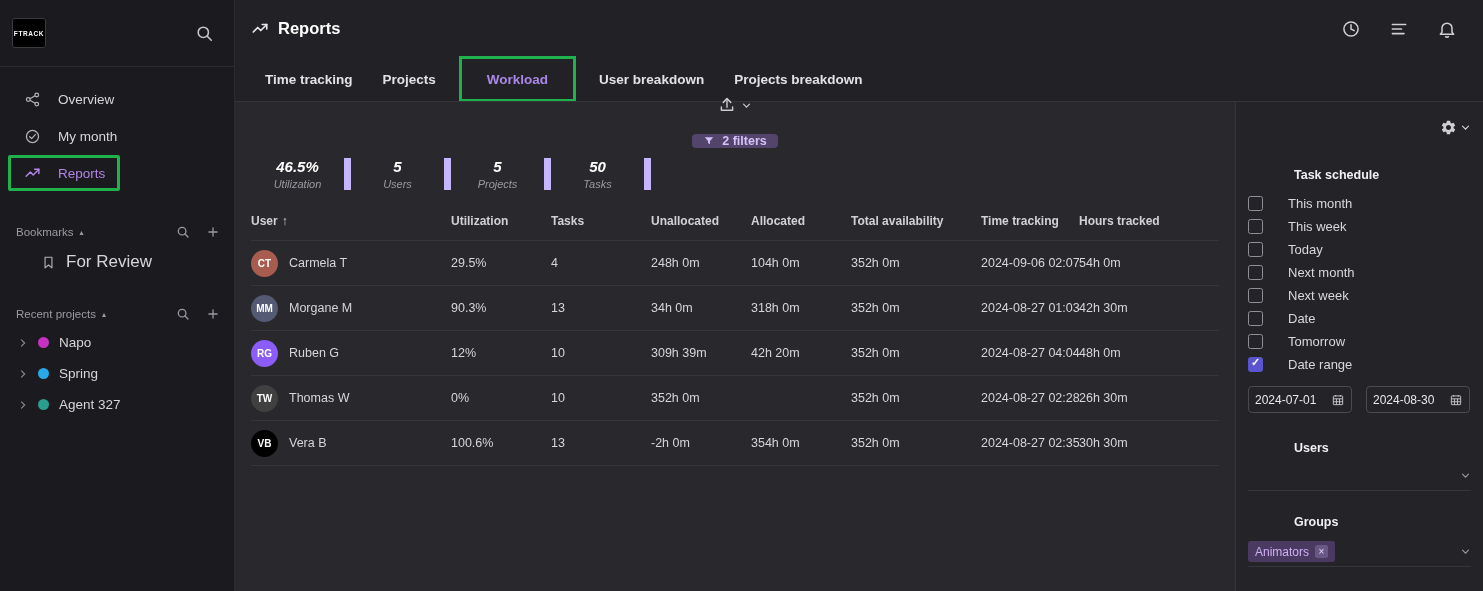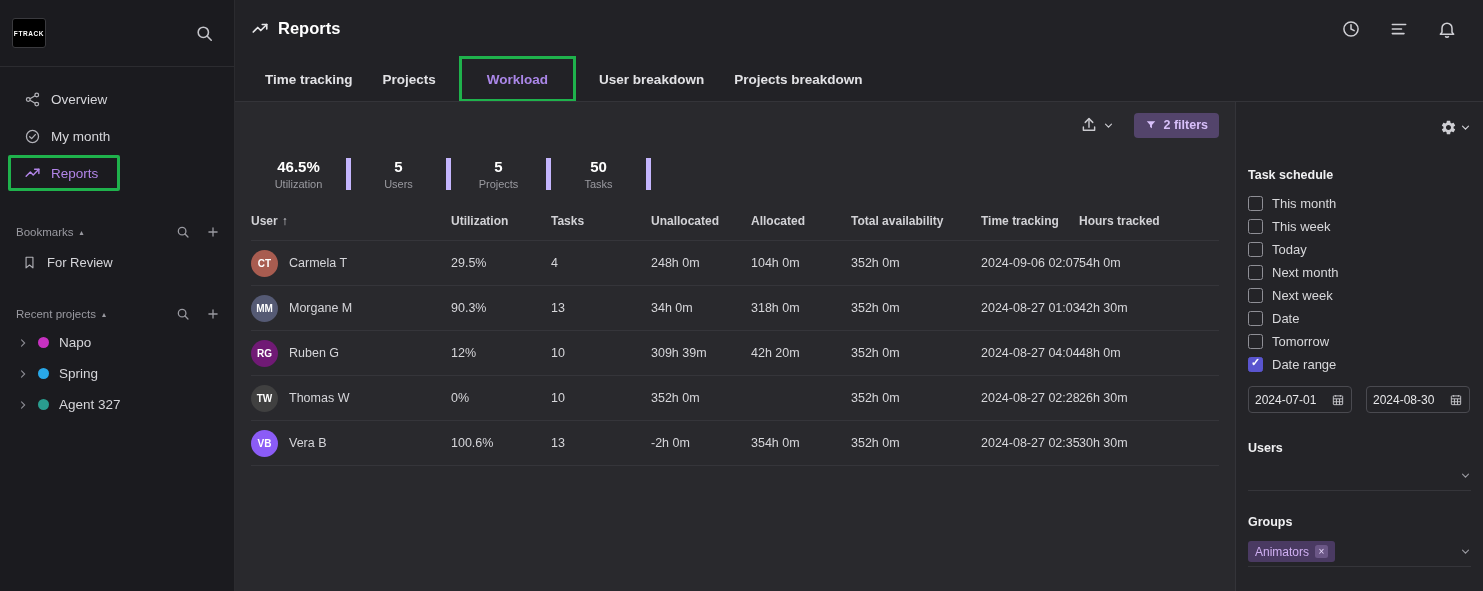--- a/index.html
+++ b/index.html
@@ -14,31 +14,31 @@
   .app { display:flex; width:1483px; height:591px; }
 
   
   .sidebar { width:235px; flex-shrink:0; background:#1b1b1f; border-right:1px solid #2b2b2f; display:flex; flex-direction:column; }
   .sidebar-top { height:67px; display:flex; align-items:center; justify-content:space-between; padding:0 20px 0 12px; border-bottom:1px solid #2c2c30; }
   .logo { width:34px; height:30px; background:#000; border:1px solid #3a3a3e; border-radius:3px; color:#fff;
           font-size:6.5px; font-weight:bold; letter-spacing:.6px; display:flex; align-items:center; justify-content:center; cursor:pointer; }
   .icon-btn { color:#c4c4c9; cursor:pointer; }
 
   .nav { padding:14px 0 6px; }
-  .nav-item { height:37px; display:flex; align-items:center; gap:10px; padding:0 24px; font-size:13.5px; color:#d6d6da; cursor:pointer; }
+  .nav-item { height:37px; display:flex; align-items:center; gap:17px; padding:0 24px; font-size:13.5px; color:#d6d6da; cursor:pointer; }
   .nav-item .nicon { color:#b2b2b8; }
   .nav-item.active { color:#b285e8; }
   .nav-item.active .nicon { color:#b285e8; }
   .green-wrap { border:3px solid #1fb24c; width:112px; margin-left:8px; border-radius:2px; }
   .green-wrap .nav-item { height:30px; padding:0 13px; }
 
   .side-header { display:flex; align-items:center; height:26px; margin-top:22px; padding:0 14px 0 16px; color:#9a9aa1; font-size:11.5px; }
   .sh-caret { font-size:8px; margin-left:6px; color:#9a9aa1; }
   .sicon { color:#9a9aa1; margin-left:16px; cursor:pointer; }
-  .bookmark-item { height:34px; display:flex; align-items:center; gap:10px; padding:0 22px; font-size:13px; color:#d6d6da; cursor:pointer; }
+  .bookmark-item { height:34px; display:flex; align-items:center; gap:10px; padding:0 41px; font-size:17px; color:#d6d6da; cursor:pointer; }
   .bookmark-item .nicon { color:#b2b2b8; }
   .project-item { height:31px; display:flex; align-items:center; padding:0 18px; font-size:13.5px; color:#d6d6da; cursor:pointer; }
   .project-item .chev { color:#8e8e95; margin-right:10px; }
   .dot { width:11px; height:11px; border-radius:50%; margin-right:10px; flex-shrink:0; }
 
   
   .main-col { flex:1; display:flex; flex-direction:column; background:#222226; min-width:0; }
   .topbar { height:57px; display:flex; align-items:center; justify-content:space-between; padding:0 26px 0 16px; }
   .topbar-title { display:flex; align-items:center; gap:9px; font-size:16.5px; font-weight:bold; color:#fff; }
   .topbar-title .ticon { color:#e8e8ea; }
@@ -46,45 +46,45 @@
   .topbar-icons > span { cursor:pointer; }
 
   .tabs { height:44px; display:flex; align-items:center; padding:0 15px; }
   .tab { padding:0 15px; height:44px; display:flex; align-items:center; font-size:13.5px; font-weight:bold; color:#e2e2e5; cursor:pointer; white-space:nowrap; }
   .tab.active { color:#ab87e8; }
   .tab-green { border:3px solid #1fb24c; height:46px; display:flex; align-items:center; margin:0 8px; padding:0 10px; }
 
   .content { flex:1; display:flex; border-top:1px solid #343439; min-height:0; }
   .report { flex:1; min-width:0; background:#29292d; padding:0 16px; }
 
-  .toolbar { height:46px; display:flex; align-items:center; justify-content:flex-end; gap:20px; }
+  .toolbar { height:46px; display:flex; align-items:center; justify-content:flex-end; gap:20px;flex-direction:column; }
   .export-group { display:flex; align-items:center; gap:5px; color:#c9c9ce; cursor:pointer; }
   .filters-chip { display:flex; align-items:center; gap:7px; background:#53446b; color:#d8c0fa; border-radius:4px; height:25px; padding:0 11px; font-size:12.5px; font-weight:bold; cursor:pointer; }
   .filters-chip .ficon { color:#d8c0fa; }
 
   .stats { display:flex; margin-top:10px; }
-  .stat { min-width:100px; padding:0 10px; text-align:center; border-right:5px solid #c4b5fd; }
+  .stat { min-width:100px; padding:0 10px; text-align:center; border-right:7px solid #c4b5fd;font-style:italic; }
   .stat-value { font-size:15px; font-weight:bold; color:#fff; line-height:18px; }
   .stat-label { font-size:11px; color:#9a9aa0; margin-top:2px; }
 
   table { width:100%; border-collapse:collapse; table-layout:fixed; margin-top:16px; }
   thead th { text-align:left; font-size:12px; font-weight:bold; color:#d2d2d6; padding:8px 8px 12px 0; white-space:nowrap; overflow:hidden; }
   .sort { margin-left:4px; color:#cfcfd4; font-size:12px; cursor:pointer; }
   tbody td { height:45px; font-size:12.5px; color:#d6d6da; border-top:1px solid #35353a; padding-right:8px; white-space:nowrap; overflow:hidden; }
   tbody tr:last-child td { border-bottom:1px solid #35353a; }
   .user-cell { display:flex; align-items:center; gap:11px; }
   .avatar { width:27px; height:27px; border-radius:50%; color:#fff; font-size:10px; font-weight:bold; display:flex; align-items:center; justify-content:center; flex-shrink:0; }
 
   
   .panel { width:248px; flex-shrink:0; background:#242428; border-left:1px solid #343439; padding:6px 12px 0; display:flex; flex-direction:column; }
   .gear-row { height:34px; display:flex; align-items:center; justify-content:flex-end; gap:3px; color:#cfcfd4; margin-top:2px; }
   .gear-row > span { cursor:pointer; }
-  .panel h4 { font-size:12.5px; font-weight:bold; color:#f0f0f2; }
+  .panel h4 { font-size:12.5px; font-weight:bold; color:#f0f0f2;margin-left:46px; }
   .h-ts { margin:24px 0 10px; }
-  .chk-row { display:flex; align-items:center; gap:9px; height:23px; font-size:13px; color:#d8d8db; cursor:pointer; }
+  .chk-row { display:flex; align-items:center; gap:25px; height:23px; font-size:13px; color:#d8d8db; cursor:pointer; }
   .chk { width:15px; height:15px; border:1.5px solid #8f8f96; border-radius:2.5px; position:relative; flex-shrink:0; }
   .chk.checked { background:#5a55cf; border-color:#5a55cf; }
   .chk.checked::after { content:"✓"; position:absolute; left:2px; top:-2px; color:#fff; font-size:11px; font-weight:bold; }
   .date-row { display:flex; gap:14px; margin-top:10px;align-items:center; }
   .date-field { width:104px; height:27px; border:1px solid #4a4a50; border-radius:4px; display:flex; align-items:center; justify-content:space-between; padding:0 6px; font-size:12px; color:#e8e8ea; cursor:pointer; }
   .date-field .cal { color:#c9c9ce; }
   .h-users { margin:28px 0 6px; }
   .h-groups { margin:24px 0 8px; }
   .dropdown { height:30px; display:flex; align-items:center; border-bottom:1px solid #35353a; color:#9a9aa1; cursor:pointer; }
   .chip { display:inline-flex; align-items:center; gap:6px; background:#4a3a62; color:#cfaff2; border-radius:3px; height:21px; padding:0 7px; font-size:12px; }
@@ -359,21 +359,21 @@
               <td>13</td>
               <td>34h 0m</td>
               <td>318h 0m</td>
               <td>352h 0m</td>
               <td>2024-08-27 01:03</td>
               <td>42h 30m</td>
             </tr>
             <tr>
               <td>
                   <span class="user-cell">
-                    <span class="avatar" style="background-color: #701a75;">RG</span>
+                    <span class="avatar" style="background-color: #8b5cf6;">RG</span>
                     <span>Ruben G</span>
                   </span>
                 </td>
               <td>12%</td>
               <td>10</td>
               <td>309h 39m</td>
               <td>42h 20m</td>
               <td>352h 0m</td>
               <td>2024-08-27 04:04</td>
               <td>48h 0m</td>
@@ -389,21 +389,21 @@
               <td>10</td>
               <td>352h 0m</td>
               <td></td>
               <td>352h 0m</td>
               <td>2024-08-27 02:28</td>
               <td>26h 30m</td>
             </tr>
             <tr>
               <td>
                   <span class="user-cell">
-                    <span class="avatar" style="background-color: #8b5cf6;">VB</span>
+                    <span class="avatar" style="background-color: #000000;">VB</span>
                     <span>Vera B</span>
                   </span>
                 </td>
               <td>100.6%</td>
               <td>13</td>
               <td>-2h 0m</td>
               <td>354h 0m</td>
               <td>352h 0m</td>
               <td>2024-08-27 02:35</td>
               <td>30h 30m</td>

